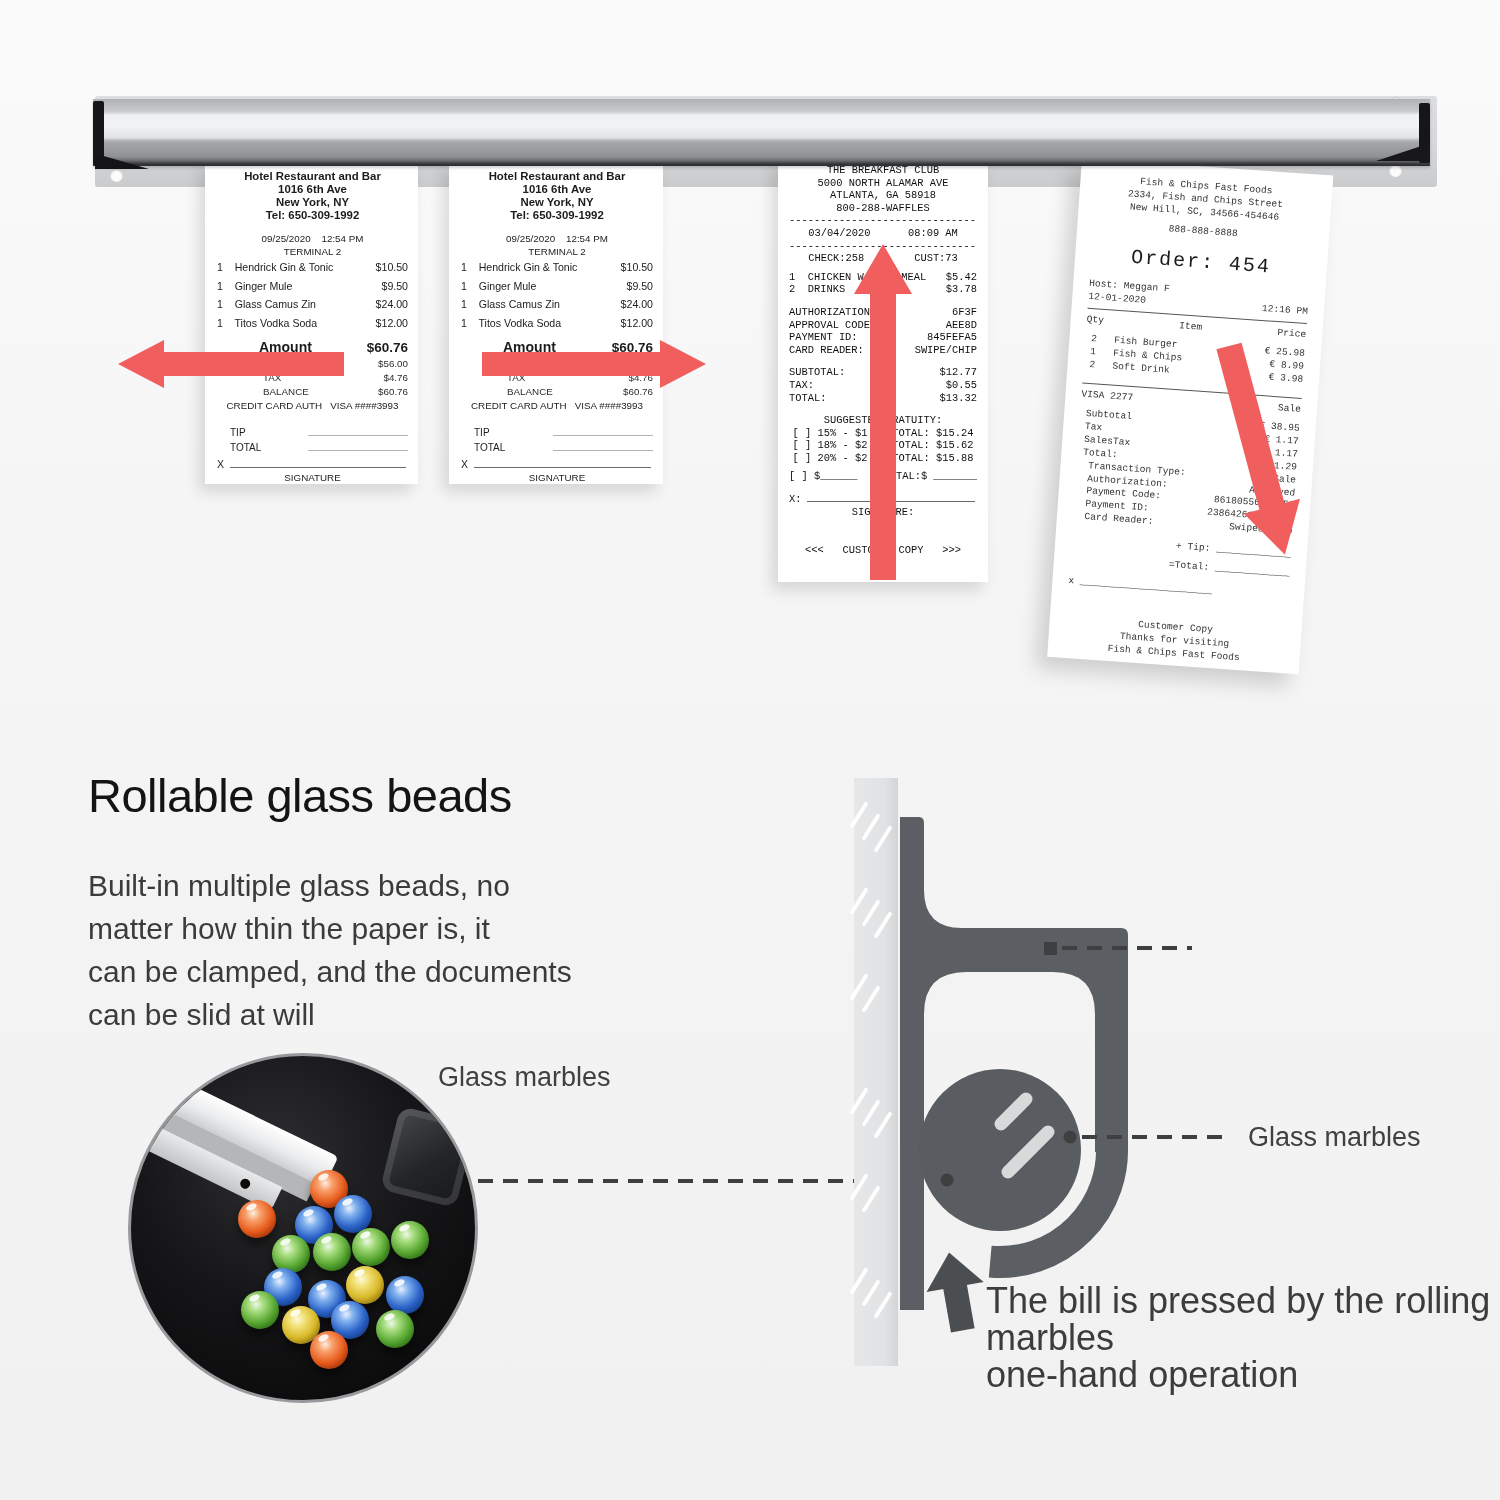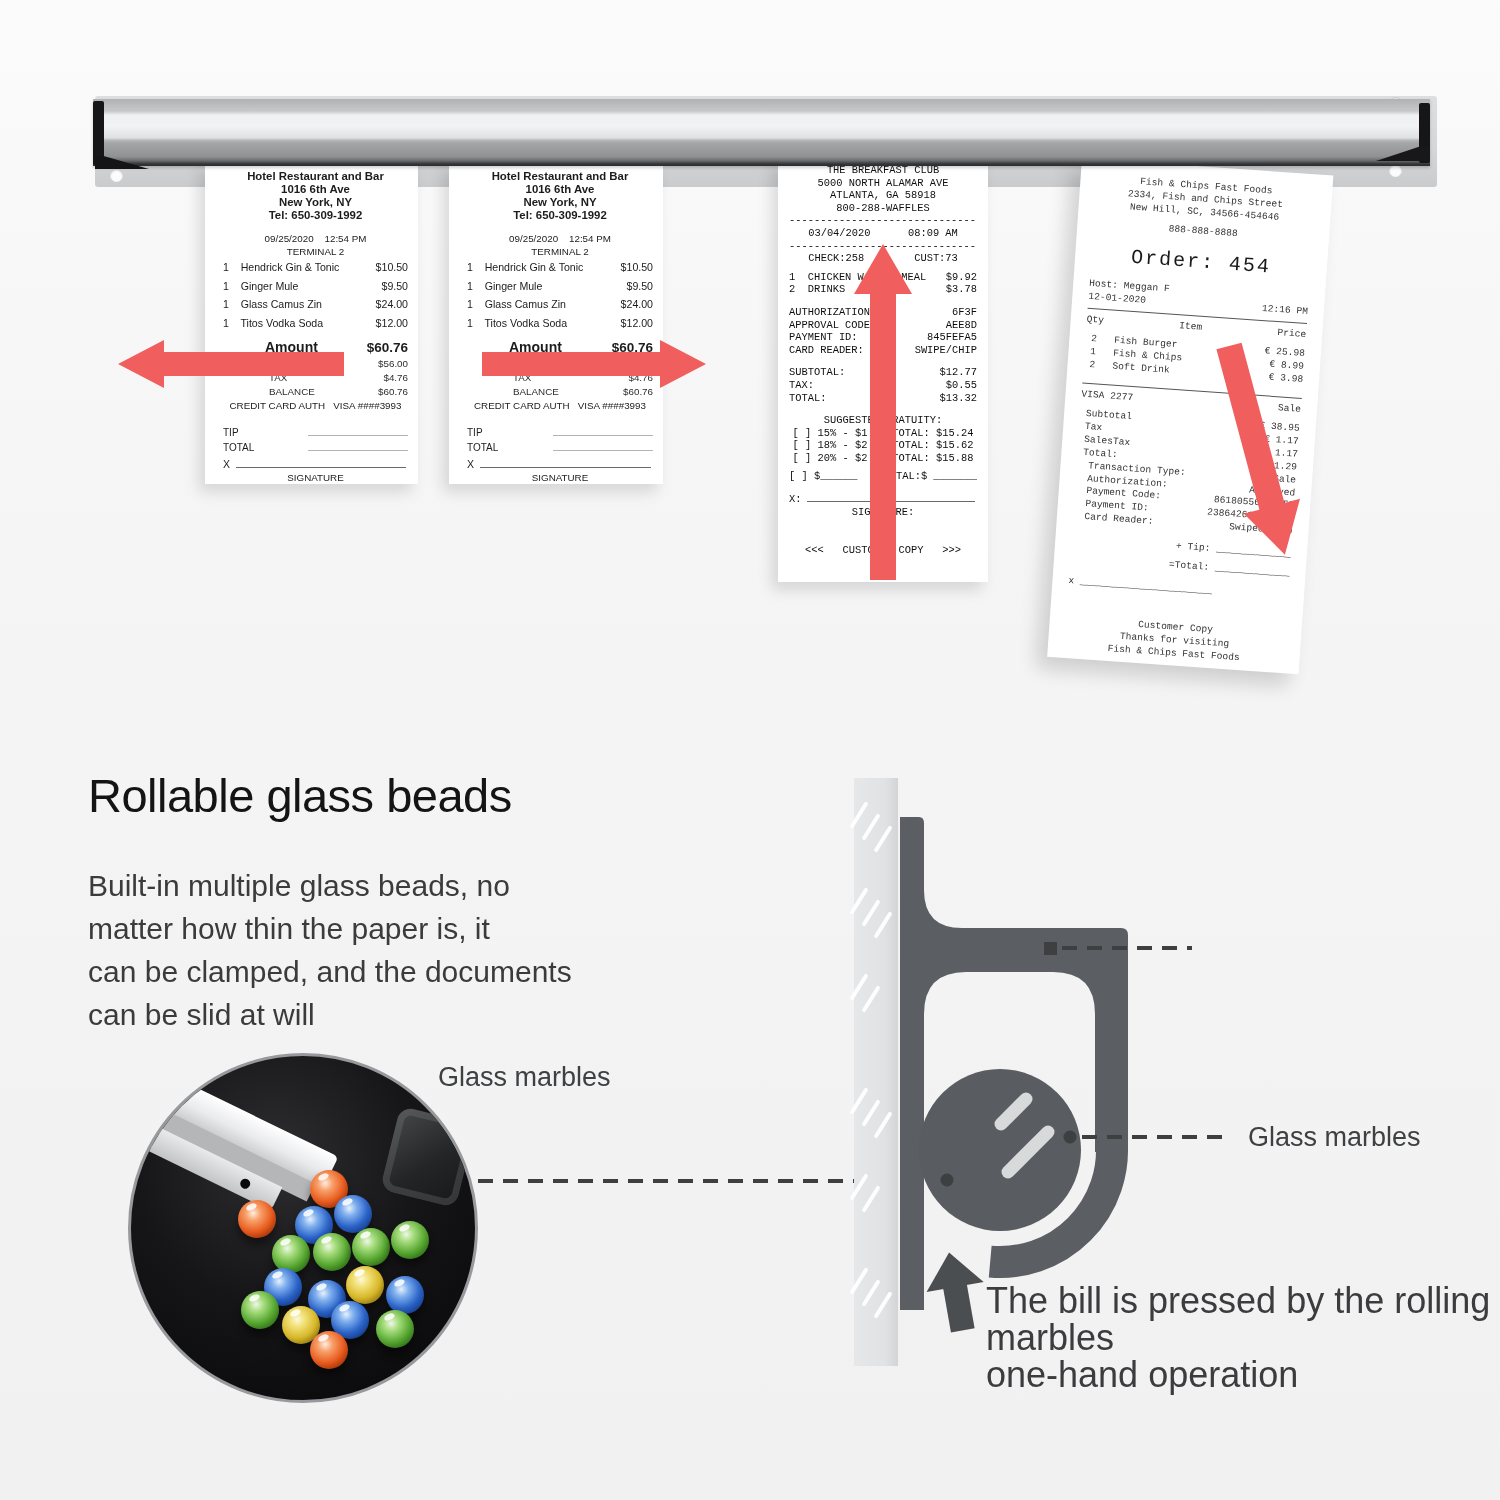--- a/index.html
+++ b/index.html
@@ -33,32 +33,32 @@
   .receipt span{white-space:pre;}
   .rl{text-align:left;}
   .rc{flex:1;text-align:center;}
   .rr{text-align:right;margin-left:auto;}
   .rrow.gap{height:10px;overflow:hidden;}
   .rrow.gap.s{height:6px;}
   .rrow.gap.b{height:26px;}
   .rrow.hr{height:0;border-top:1.4px solid #555;margin:5px 0;}
   .rrow.xl .rc{border-bottom:1px solid #6a6a6a;margin:0 2px 3px 6px;}
 
-  .r-hotel{left:205px;top:162px;width:213px;height:322px;padding:8px 10px 0 18px;
+  .r-hotel{left:205px;top:162px;width:213px;height:322px;padding:8px 10px 0 12px;
            font-size:10.5px;line-height:13.2px;}
   .r-hotel2{left:449px;top:162px;width:214px;}
   .r-hotel .hb{font-weight:bold;font-size:11.4px;line-height:13px;}
   .r-hotel .sm{font-size:9.8px;line-height:13px;color:#222;}
   .r-hotel .item{line-height:18.5px;font-size:10.6px;}
   .r-hotel .amt .rl{margin-left:42px;font-weight:bold;font-size:14px;}
   .r-hotel .amt{line-height:19px;align-items:center;}
   .r-hotel .amt .rr{font-weight:bold;font-size:13.5px;}
   .r-hotel .sub{font-size:9.8px;line-height:14px;color:#2d2d2d;}
   .r-hotel .sub .rl{margin-left:46px;}
-  .r-hotel .ul{height:15px;}
+  .r-hotel .ul{height:15px;margin-left:13px;}
   .r-hotel .ul .rl{font-size:10px;}
   .r-hotel .ul .rr{width:100px;height:13px;border-bottom:1.2px solid #b3b3b3;}
 
   .r-mono{font-family:"Liberation Mono","DejaVu Sans Mono",monospace;}
   .r-breakfast{left:778px;top:158px;width:210px;height:424px;padding:6px 11px 0 11px;
                font-size:10.4px;line-height:12.6px;color:#0e0e0e;}
   .r-breakfast .dashrow{overflow:hidden;}
   .r-fish{left:1082px;top:158px;width:252px;height:500px;padding:14px 16px 0 16px;
           font-size:9.6px;line-height:12.9px;color:#353535;
           transform:rotate(4deg);transform-origin:0 0;
@@ -419,21 +419,21 @@
         <span class="rr"></span>
       </div>
       <div class="rrow gap s">
         <span class="rl"></span>
         <span class="rc"></span>
         <span class="rr"></span>
       </div>
       <div class="rrow">
         <span class="rl">1  CHICKEN WAFFLE MEAL</span>
         <span class="rc"></span>
-        <span class="rr">$9.92</span>
+        <span class="rr">$5.42</span>
       </div>
       <div class="rrow">
         <span class="rl">2  DRINKS</span>
         <span class="rc"></span>
         <span class="rr">$3.78</span>
       </div>
       <div class="rrow gap">
         <span class="rl"></span>
         <span class="rc"></span>
         <span class="rr"></span>

